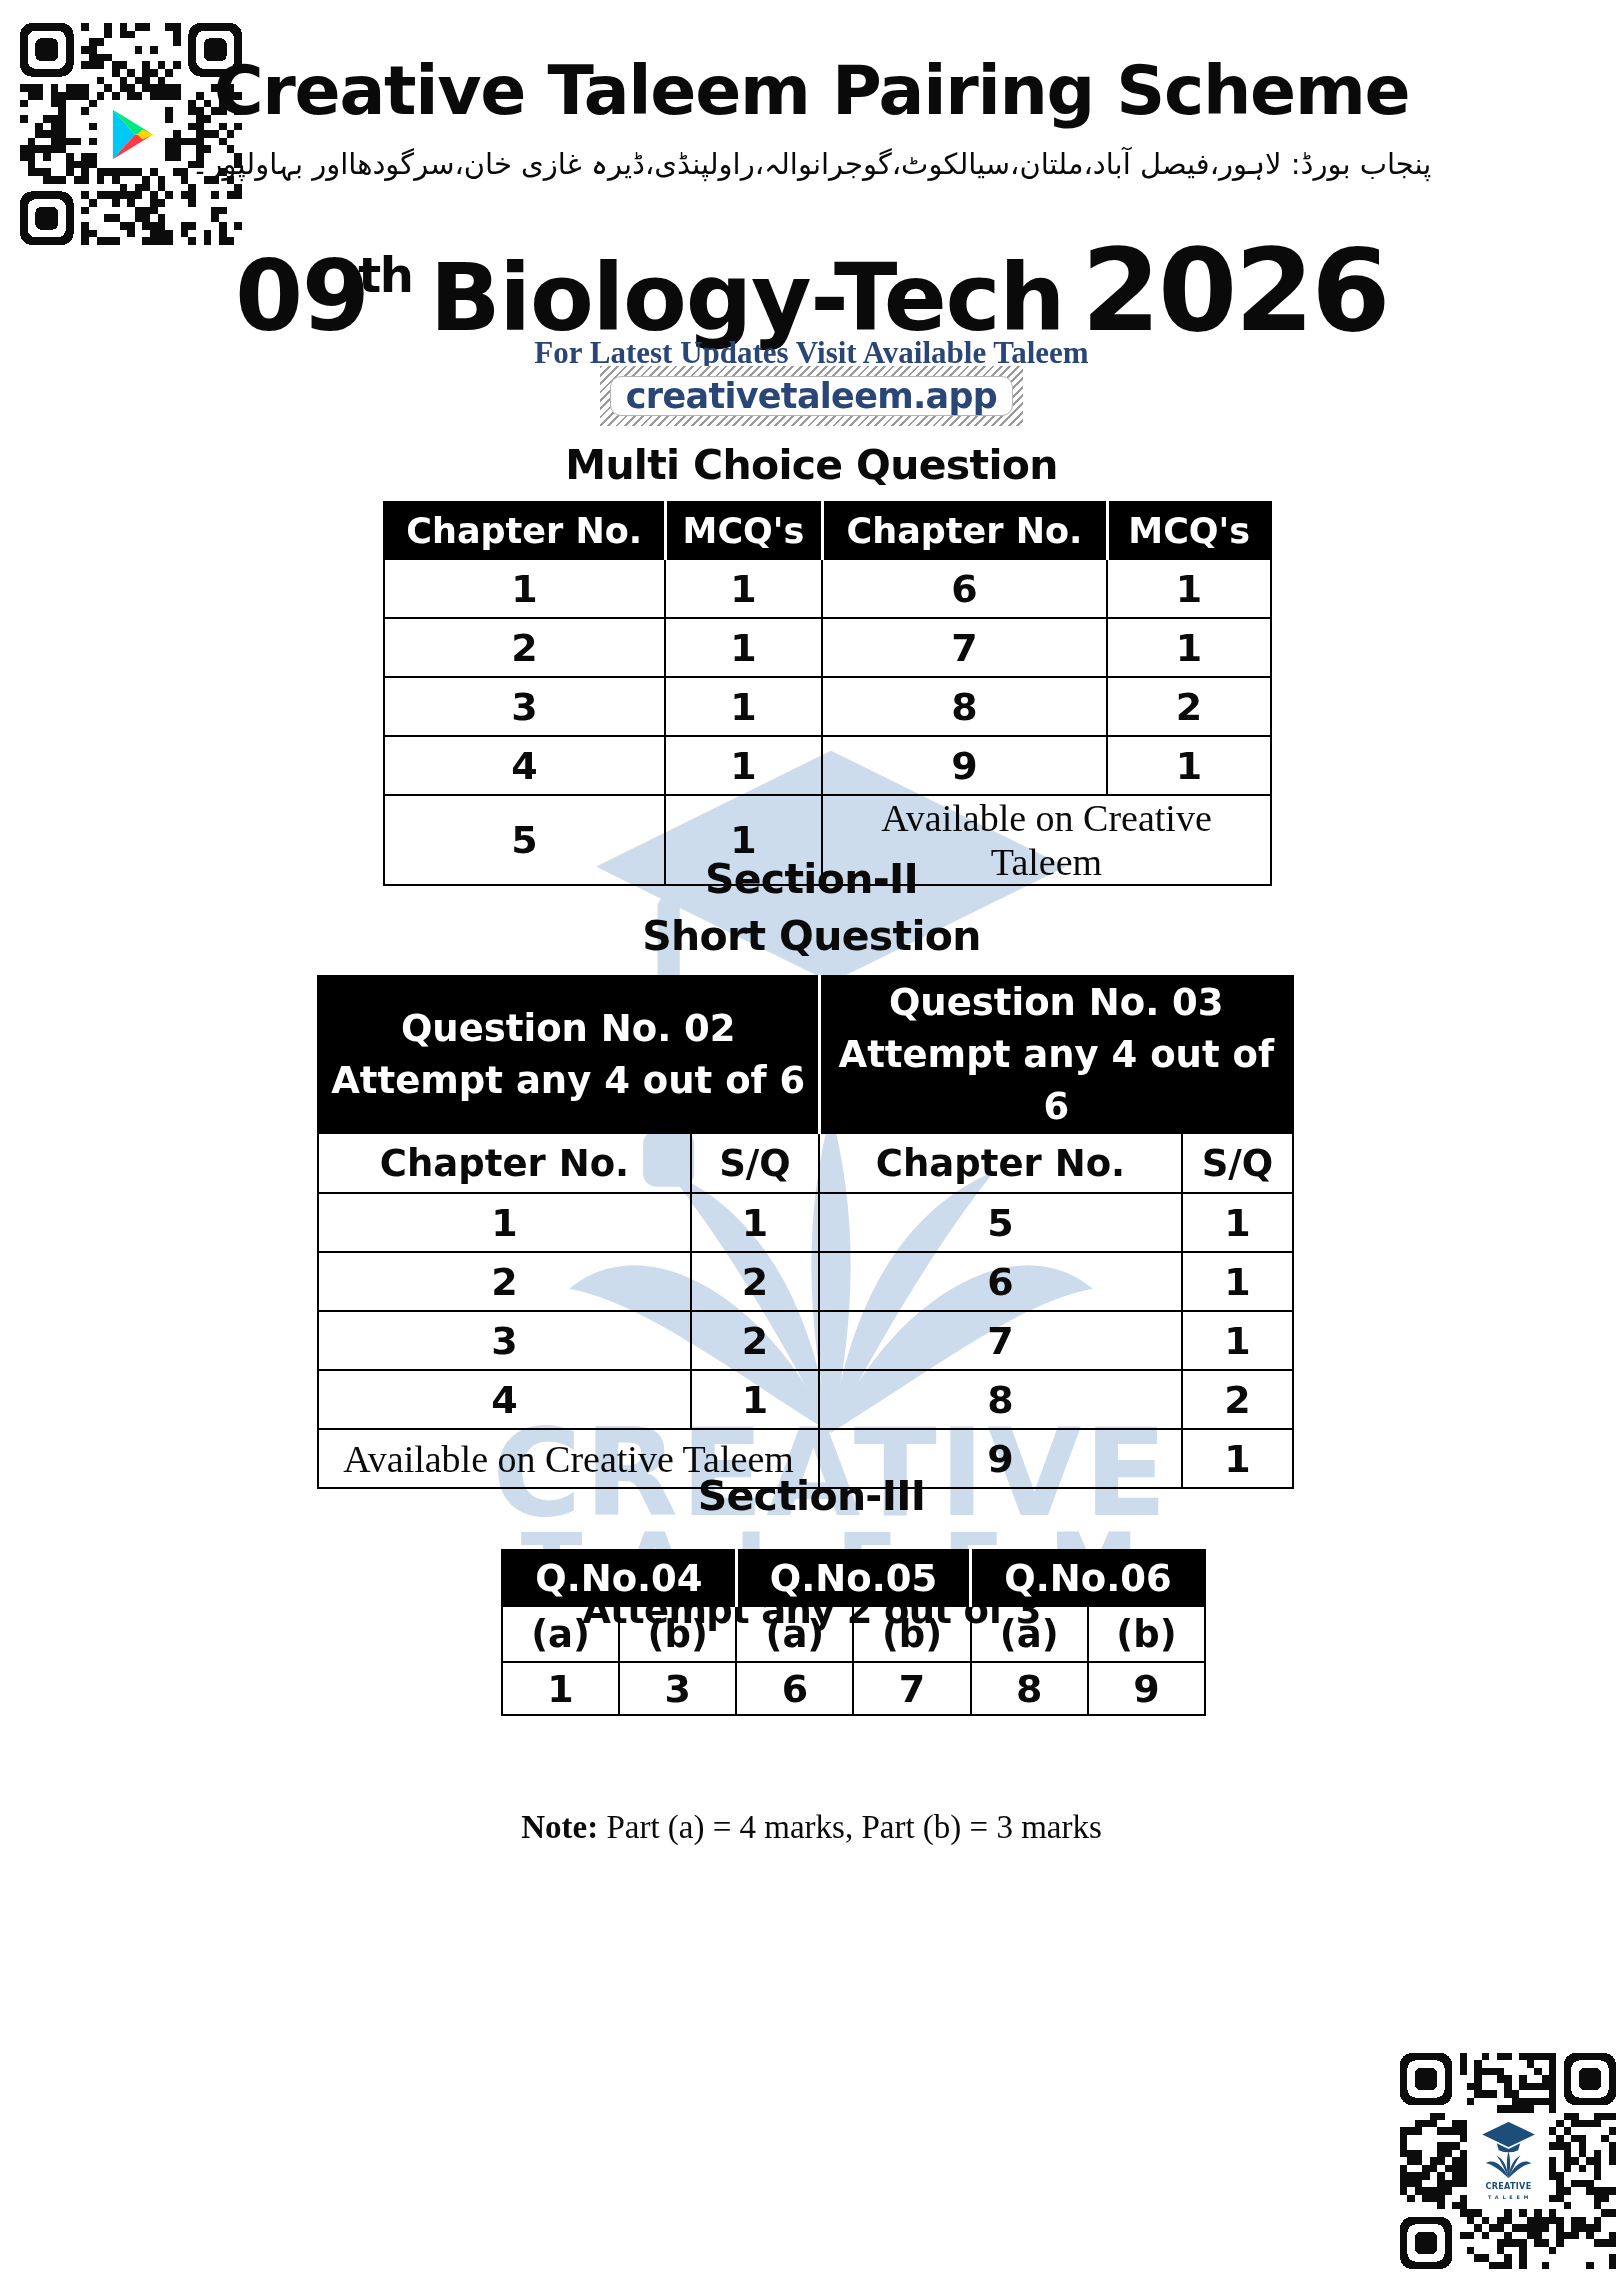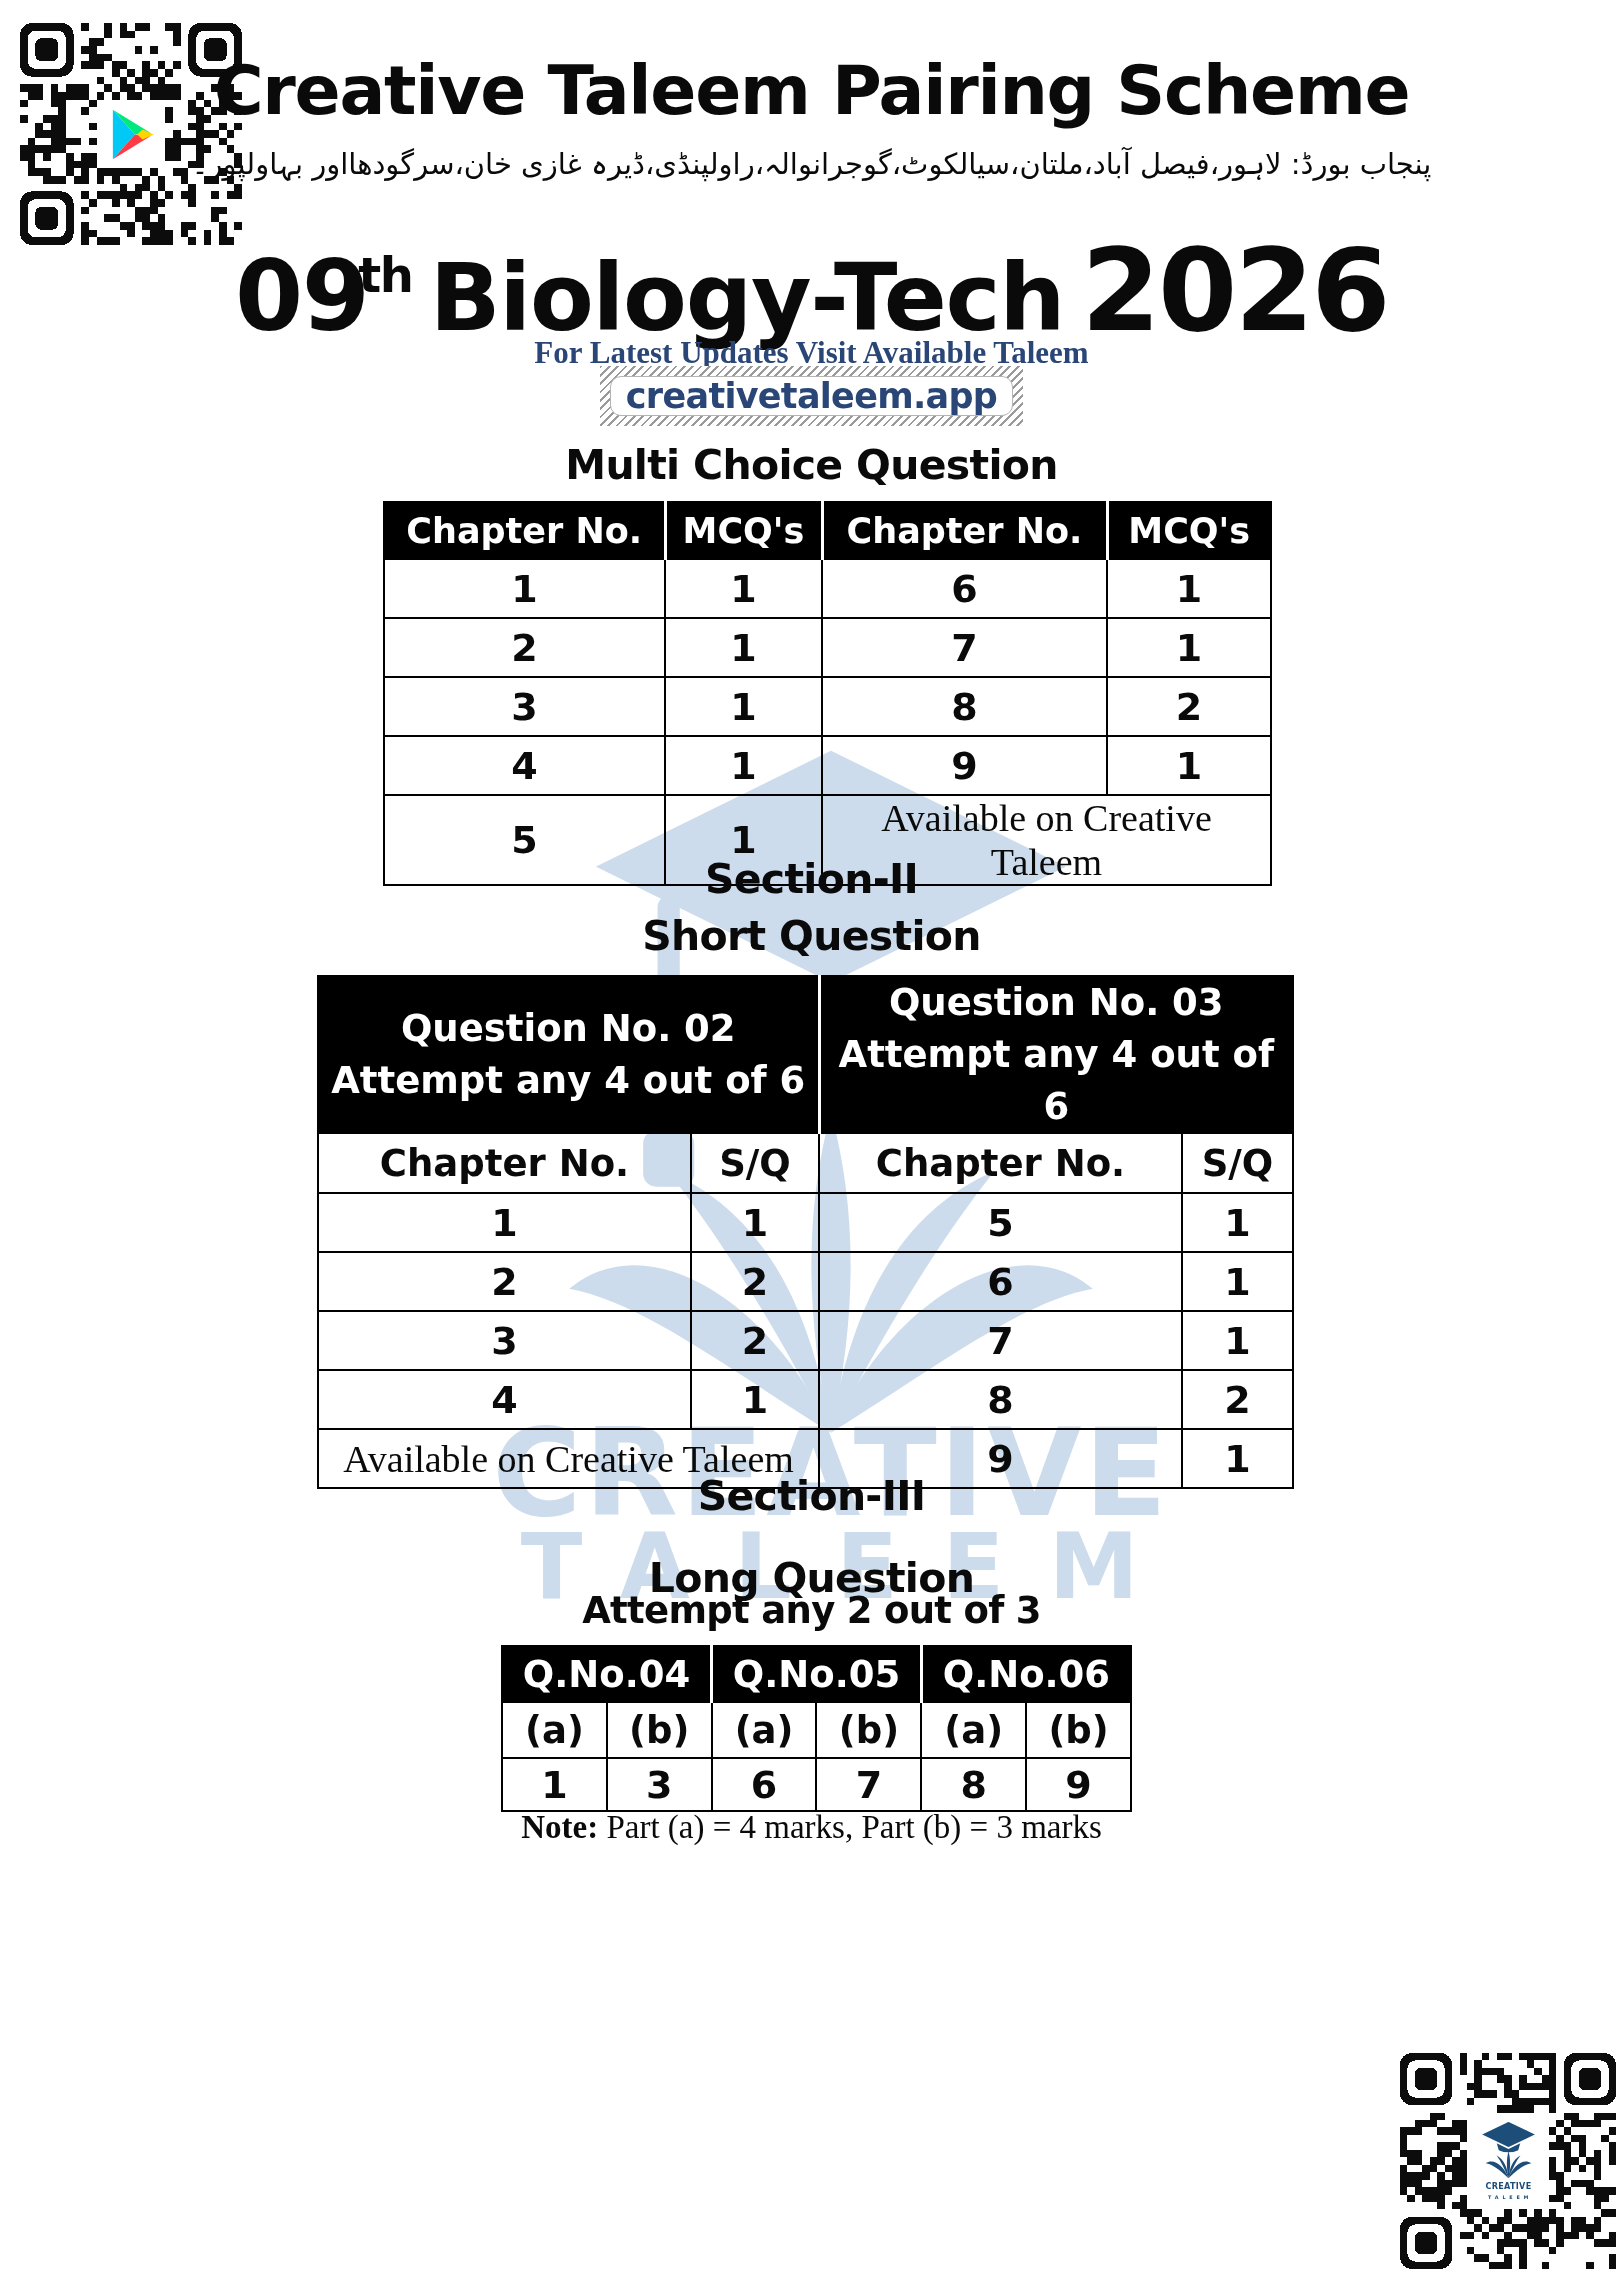--- a/index.html
+++ b/index.html
@@ -60,21 +60,21 @@
 
   .mcq-table{left:383px; top:501px; width:887px;}
   .mcq-table th{height:55px; font-size:35px;}
   .mcq-table td{height:57px; font-size:38px;}
 
   .sq-table{left:317px; top:975px; width:975px;}
   .sq-table .group-th{height:110px; font-size:37px; line-height:1.4;}
   .sq-table .sub-th{height:58px; font-size:37px;}
   .sq-table td{height:57px; font-size:38px;}
 
-  .lq-table{left:501px; top:1645px; width:631px;}
+  .lq-table{left:501px; top:1549px; width:705px;}
   .lq-table .black-th{height:54px; font-size:37px;}
   .lq-table .part-th{height:54px; font-size:37px; font-weight:800;}
   .lq-table td{height:51px; font-size:38px;}
 
   .note-line{top:1809px; font-family:"Liberation Serif","DejaVu Serif",serif; font-size:33px; z-index:1;}
   .note-line b{font-weight:bold;}
 </style>
 </head>
 <body>
 

